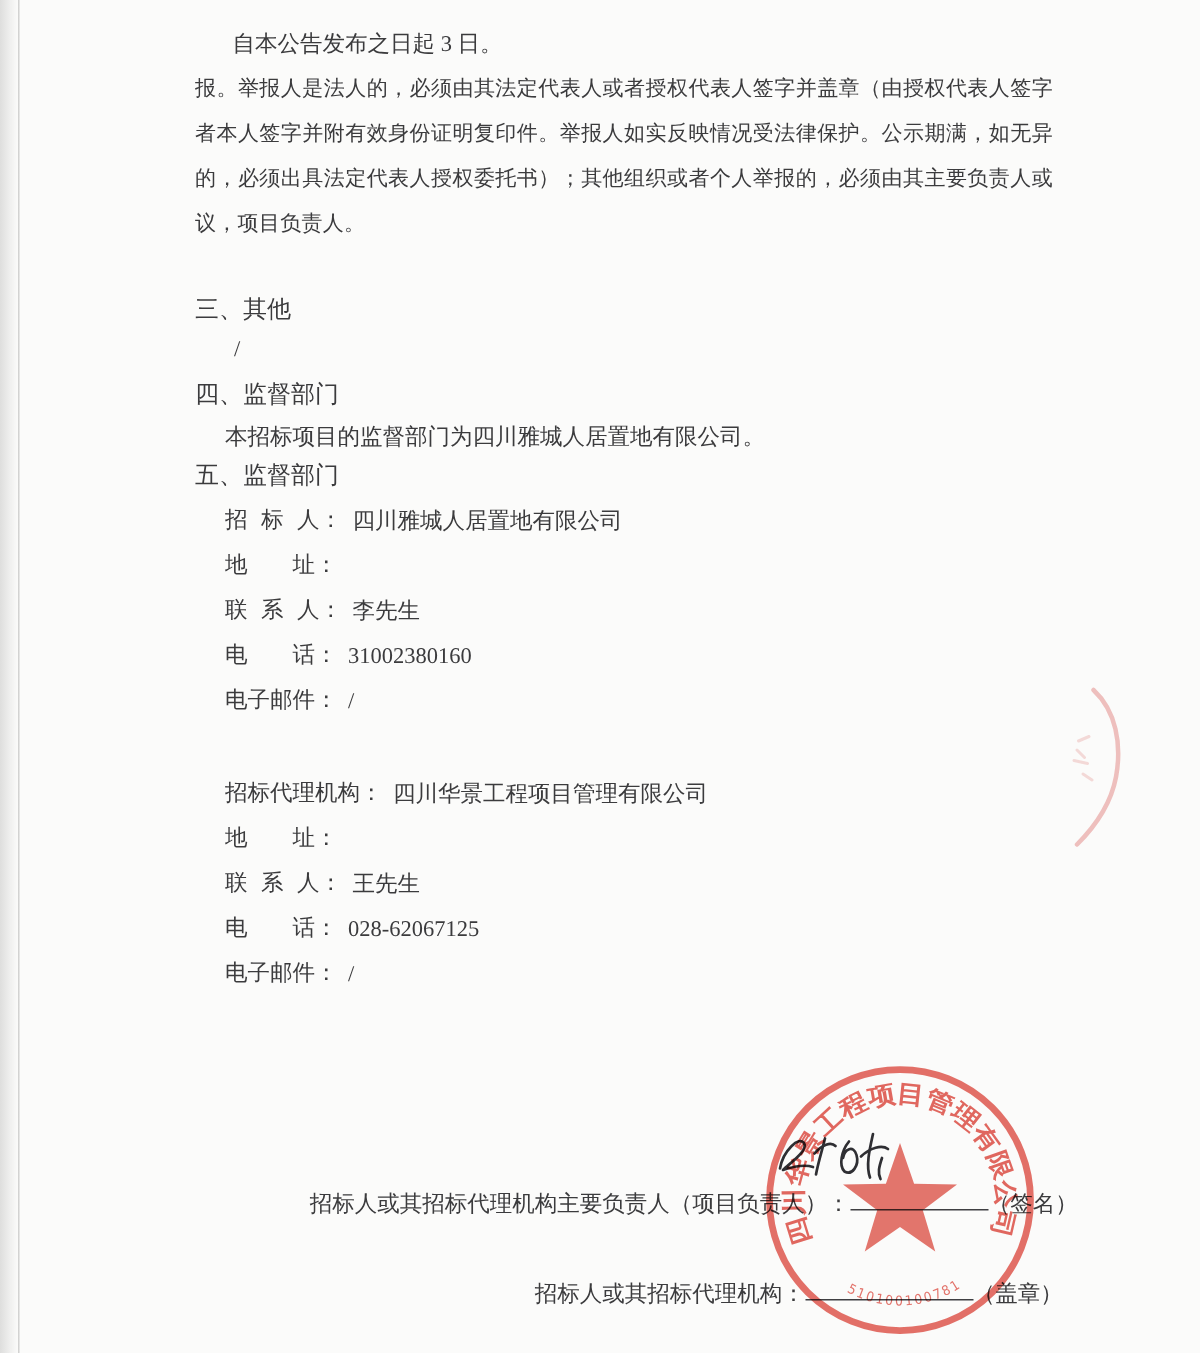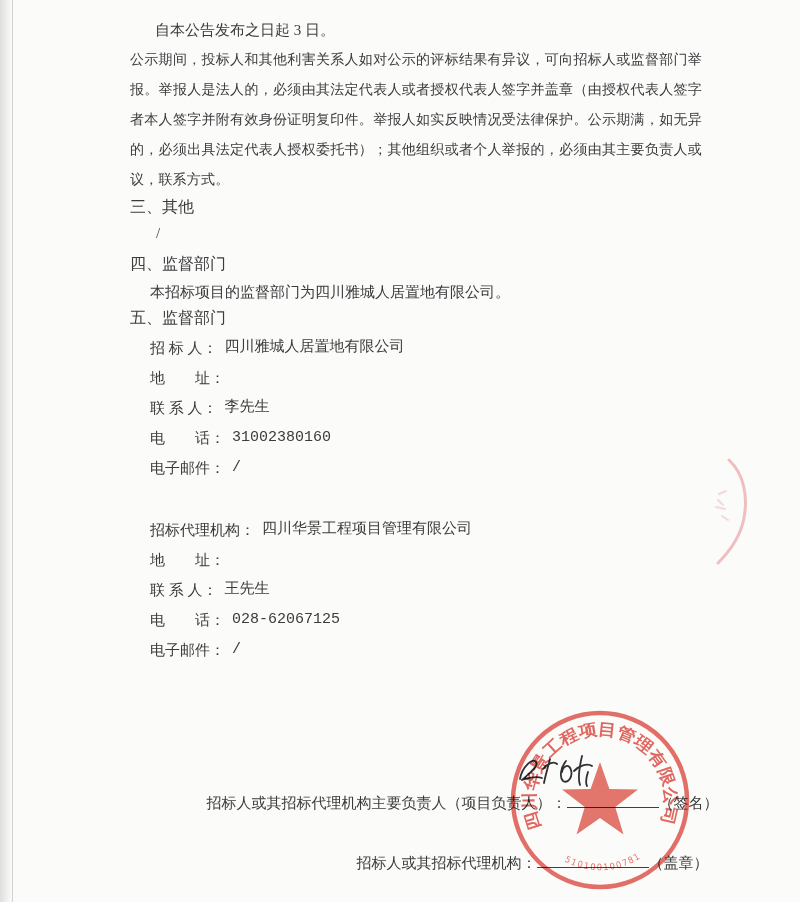--- a/index.html
+++ b/index.html
@@ -18,46 +18,45 @@
   .para{
     position:absolute;left:130px;top:45px;width:572px;
     font-size:14px;line-height:30px;letter-spacing:.2px;
   }
   .para .pline{text-align:justify;text-align-last:justify;}
   .para .pline.last{text-align-last:left;}
   .heading{position:absolute;left:130px;font-size:16px;font-weight:400;line-height:30px;white-space:pre;}
   .body-indent{position:absolute;left:150px;font-size:15px;line-height:30px;white-space:pre;}
   .contact-block{position:absolute;left:150px;font-size:15px;}
   .crow{height:30px;line-height:30px;white-space:pre;display:flex;}
-  .crow .lbl{white-space:pre;}
-  .crow .val{margin-left:7px;white-space:pre;font-family:Liberation Mono, monospace;}
+  .crow .lbl{white-space:pre;font-family:Liberation Mono, monospace;}
+  .crow .val{margin-left:7px;white-space:pre;}
   .sig-line{position:absolute;font-size:15px;line-height:30px;white-space:pre;margin-left:44px;}
   .uline{
     display:inline-block;vertical-align:baseline;
     border-bottom:1.5px solid #3f3f42;height:14px;
   }
   .uline.sign{width:92px;}
   .uline.stamp{width:112px;}
   .sig-script{position:absolute;left:514px;top:750px;mix-blend-mode:multiply;}
   .seal{position:absolute;left:504px;top:704px;mix-blend-mode:multiply;opacity:.9;}
   .ghost-arc{position:absolute;left:705px;top:450px;opacity:.85;filter:blur(.4px);}
 </style>
 </head>
 <body>
 
 <div class="scan-edge"></div>
 
 <div class="line" style="left:155px;top:15px;">自本公告发布之日起 3 日。</div>
 
 <div class="para">
-  <div class="pline">公示期间，投标人和其他利害关系人如对公示的评标结果有异议，可向招标人或监督部门举</div>
   <div class="pline">报。举报人是法人的，必须由其法定代表人或者授权代表人签字并盖章（由授权代表人签字</div>
   <div class="pline">者本人签字并附有效身份证明复印件。举报人如实反映情况受法律保护。公示期满，如无异</div>
   <div class="pline">的，必须出具法定代表人授权委托书）；其他组织或者个人举报的，必须由其主要负责人或</div>
-  <div class="pline last">议，联系方式。</div>
+  <div class="pline last">议，项目负责人。</div>
 </div>
 
 <div class="heading" style="top:192px;">三、其他</div>
 <div class="body-indent" style="left:156px;top:218px;">/</div>
 
 <div class="heading" style="top:249px;">四、监督部门</div>
 <div class="body-indent" style="top:277px;">本招标项目的监督部门为四川雅城人居置地有限公司。</div>
 
 <div class="heading" style="top:303px;">五、监督部门</div>
 

